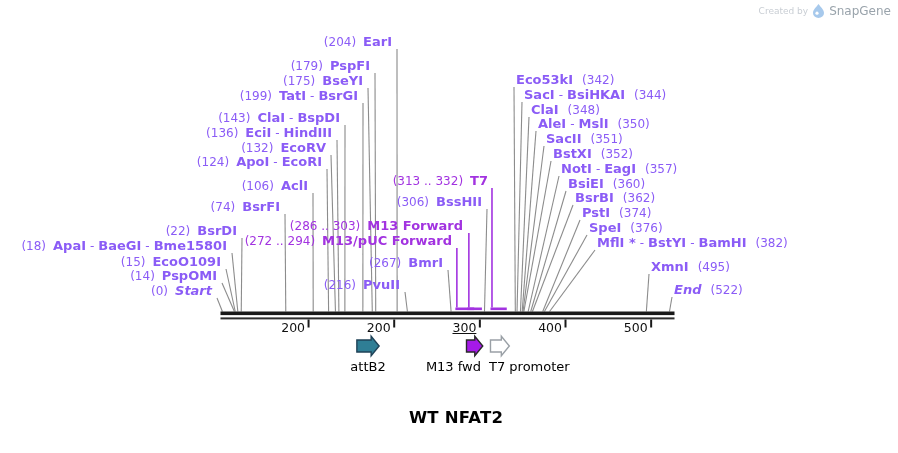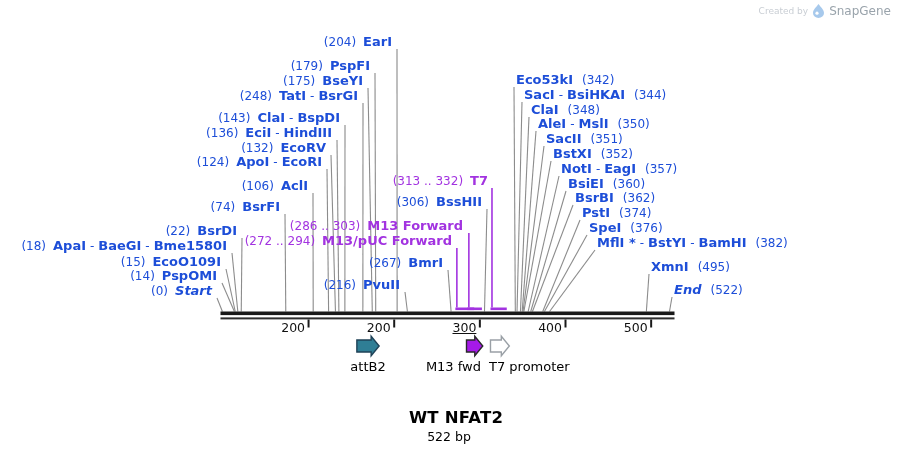--- a/index.html
+++ b/index.html
@@ -1,21 +1,21 @@
 <!DOCTYPE html>
 <html><head>
 <meta charset="utf-8">
 <style>
   html,body{margin:0;padding:0;background:#fff;}
   #stage{
     position:relative;width:898px;height:453px;background:#ffffff;
     font-family:"DejaVu Sans","Liberation Sans",sans-serif;overflow:hidden;
   }
   #map-svg{position:absolute;left:0;top:0;}
-  .site{position:absolute;white-space:nowrap;color:#1d4ed8;line-height:14px;}
+  .site{position:absolute;white-space:nowrap;color:#8b5cf6;line-height:14px;}
   .site.left{transform:translate(-100%,-54%);}
   .site.right{transform:translate(0,-54%);}
   .site .nm{font-weight:bold;font-size:13px;}
   .site .pos{font-size:12px;font-weight:normal;}
   .site.left .pos{margin-right:7px;}
   .site.right .pos{margin-left:9px;}
   .site .sep{font-weight:normal;font-size:12px;margin:0 4px;}
   .site.purple{color:#A233E0;}
   .site .it{font-style:italic;margin-top:40px;}
   .tick-num{position:absolute;width:64px;text-align:right;font-size:12.5px;color:#111;}
@@ -105,21 +105,21 @@
       <div class="site left" style="left: 217px; top: 276px;"><span class="pos">(14)</span><span class="nm">PspOMI</span></div>
       <div class="site left" style="left: 221px; top: 262px;"><span class="pos">(15)</span><span class="nm">EcoO109I</span></div>
       <div class="site left" style="left: 227px; top: 246px;"><span class="pos">(18)</span><span class="nm">ApaI</span><span class="sep">-</span><span class="nm">BaeGI</span><span class="sep">-</span><span class="nm">Bme1580I</span></div>
       <div class="site left" style="left: 237px; top: 231px;"><span class="pos">(22)</span><span class="nm">BsrDI</span></div>
       <div class="site left" style="left: 280px; top: 207px;"><span class="pos">(74)</span><span class="nm">BsrFI</span></div>
       <div class="site left" style="left: 308px; top: 186px;"><span class="pos">(106)</span><span class="nm">AclI</span></div>
       <div class="site left" style="left: 322px; top: 162px;"><span class="pos">(124)</span><span class="nm">ApoI</span><span class="sep">-</span><span class="nm">EcoRI</span></div>
       <div class="site left" style="left: 326px; top: 148px;"><span class="pos">(132)</span><span class="nm">EcoRV</span></div>
       <div class="site left" style="left: 332px; top: 133px;"><span class="pos">(136)</span><span class="nm">EciI</span><span class="sep">-</span><span class="nm">HindIII</span></div>
       <div class="site left" style="left: 340px; top: 118px;"><span class="pos">(143)</span><span class="nm">ClaI</span><span class="sep">-</span><span class="nm">BspDI</span></div>
-      <div class="site left" style="left: 358px; top: 96px;"><span class="pos">(248)</span><span class="nm">TatI</span><span class="sep">-</span><span class="nm">BsrGI</span></div>
+      <div class="site left" style="left: 358px; top: 96px;"><span class="pos">(199)</span><span class="nm">TatI</span><span class="sep">-</span><span class="nm">BsrGI</span></div>
       <div class="site left" style="left: 363px; top: 81px;"><span class="pos">(175)</span><span class="nm">BseYI</span></div>
       <div class="site left" style="left: 370px; top: 66px;"><span class="pos">(179)</span><span class="nm">PspFI</span></div>
       <div class="site left" style="left: 392px; top: 42px;"><span class="pos">(204)</span><span class="nm">EarI</span></div>
       <div class="site left" style="left: 400px; top: 285px;"><span class="pos">(216)</span><span class="nm">PvuII</span></div>
       <div class="site left" style="left: 443px; top: 263px;"><span class="pos">(267)</span><span class="nm">BmrI</span></div>
       <div class="site left purple" style="left: 452px; top: 241px;"><span class="pos">(272 .. 294)</span><span class="nm">M13/pUC Forward</span></div>
       <div class="site left purple" style="left: 463px; top: 226px;"><span class="pos">(286 .. 303)</span><span class="nm">M13 Forward</span></div>
       <div class="site left" style="left: 482px; top: 202px;"><span class="pos">(306)</span><span class="nm">BssHII</span></div>
       <div class="site left purple" style="left: 488px; top: 181px;"><span class="pos">(313 .. 332)</span><span class="nm">T7</span></div>
       <div class="site right" style="left: 516px; top: 80px;"><span class="nm">Eco53kI</span><span class="pos">(342)</span></div>
@@ -132,14 +132,13 @@
       <div class="site right" style="left: 568px; top: 184px;"><span class="nm">BsiEI</span><span class="pos">(360)</span></div>
       <div class="site right" style="left: 575px; top: 198px;"><span class="nm">BsrBI</span><span class="pos">(362)</span></div>
       <div class="site right" style="left: 582px; top: 213px;"><span class="nm">PstI</span><span class="pos">(374)</span></div>
       <div class="site right" style="left: 589px; top: 228px;"><span class="nm">SpeI</span><span class="pos">(376)</span></div>
       <div class="site right" style="left: 597px; top: 243px;"><span class="nm">MflI *</span><span class="sep">-</span><span class="nm">BstYI</span><span class="sep">-</span><span class="nm">BamHI</span><span class="pos">(382)</span></div>
       <div class="site right" style="left: 651px; top: 267px;"><span class="nm">XmnI</span><span class="pos">(495)</span></div>
       <div class="site right" style="left: 674px; top: 290px;"><span class="nm it">End</span><span class="pos">(522)</span></div>
     </div>
 
   <div class="map-title">WT NFAT2</div>
-  <div class="map-subtitle">522 bp</div>
 </div>
 
 </body></html>

